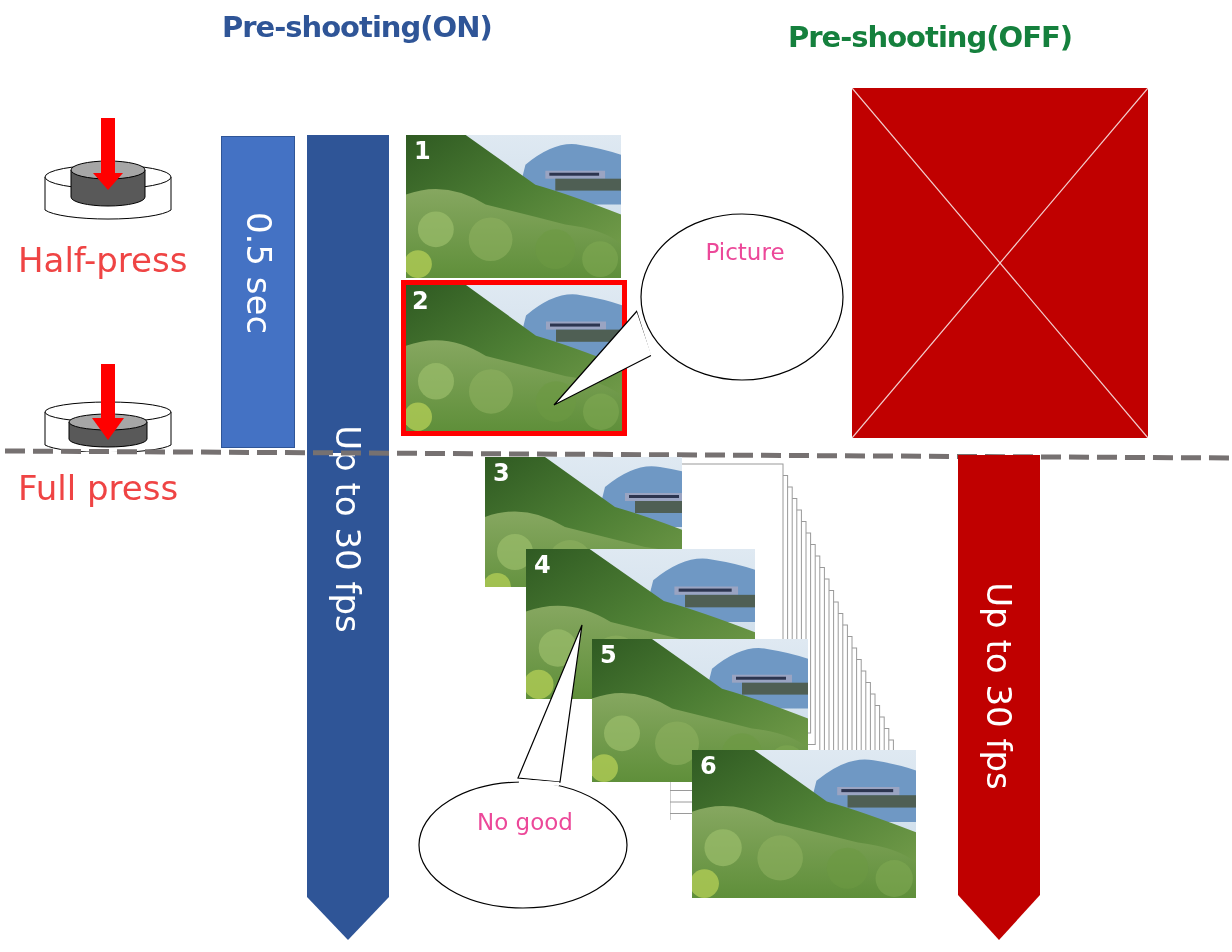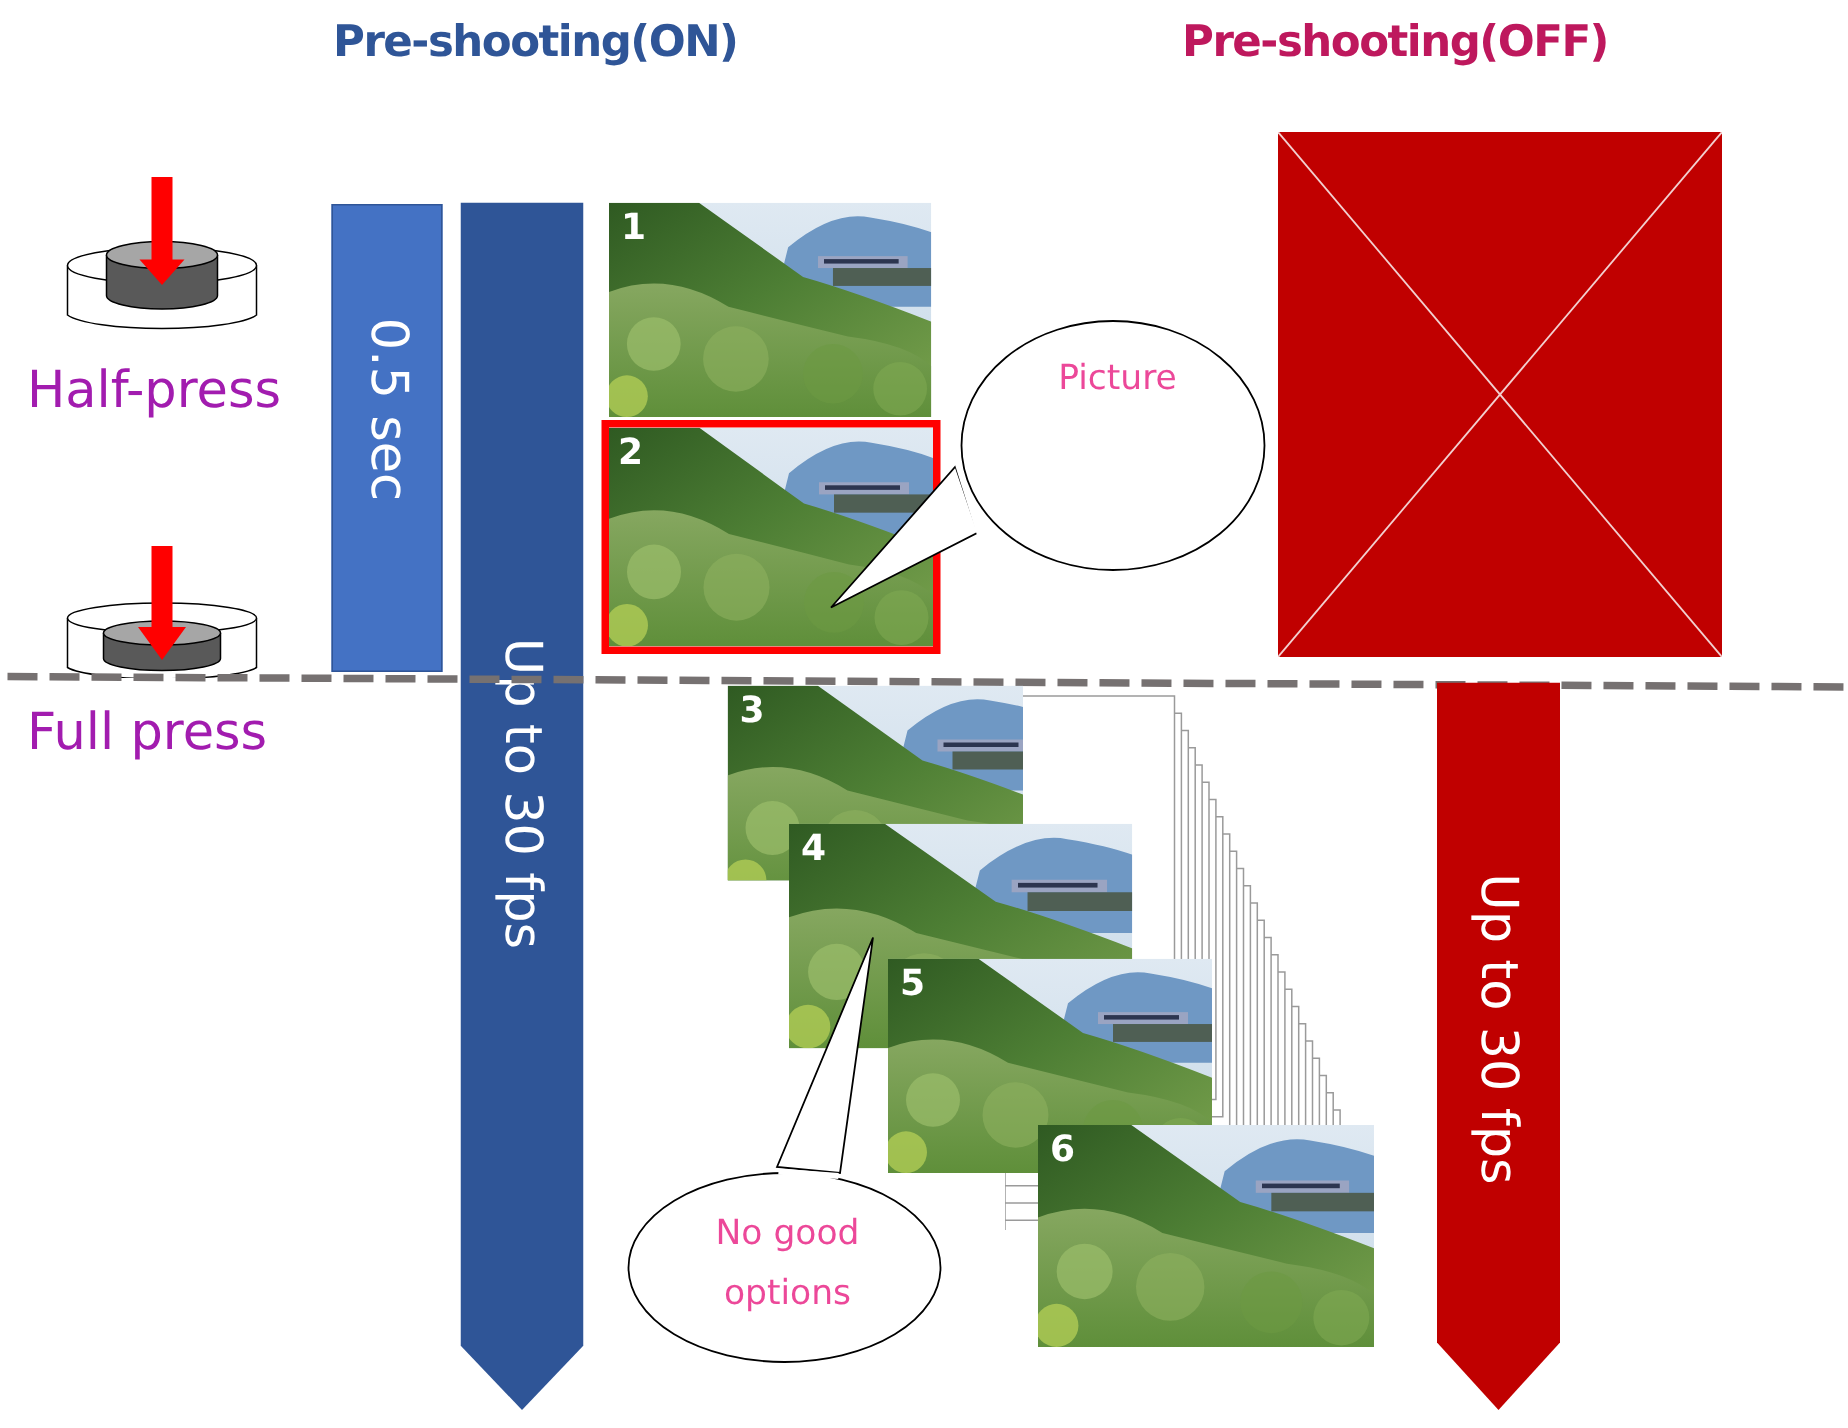--- a/index.html
+++ b/index.html
@@ -1,31 +1,31 @@
 <!DOCTYPE html>
 <html><head>
 <meta charset="utf-8">
 <style>
   html, body { margin: 0; padding: 0; background: #ffffff; }
   body { width: 1232px; height: 952px; position: relative; overflow: hidden;
          font-family: "DejaVu Sans", sans-serif; }
   .abs { position: absolute; }
   .title { font-size: 29px; font-weight: bold; letter-spacing: -1px; white-space: nowrap; }
-  .label { font-size: 34px; color: #a21caf; white-space: nowrap; }
+  .label { font-size: 34px; color: #ef4444; white-space: nowrap; }
   .vtext { position: absolute; white-space: nowrap; color: #fff; transform-origin: center center; transform: rotate(90deg); }
   .photo { position: absolute; overflow: hidden; }
   .photo svg { display: block; }
   .num { position: absolute; left: 8px; top: 2px; color: #fff; font-weight: bold; font-size: 24px; font-family: "DejaVu Sans", sans-serif; }
   .bubble-text { position: absolute; text-align: center; font-size: 23px; line-height: 40px; color: #ec4899; }
 </style>
 </head>
 <body>
 
 <div class="abs title" style="left:222px; top:10px; color:#2F5597;">Pre-shooting(ON)</div>
-<div class="abs title" style="left:788px; top:10px; color:#be185d;">Pre-shooting(OFF)</div>
+<div class="abs title" style="left:788px; top:20px; color:#15803d;">Pre-shooting(OFF)</div>
 
 <svg width="0" height="0" style="position:absolute">
   <defs>
     <linearGradient id="sky" x1="0" y1="0" x2="0" y2="1">
       <stop offset="0" stop-color="#dfe9f2"></stop>
       <stop offset="1" stop-color="#c7d9e8"></stop>
     </linearGradient>
     <linearGradient id="forest" x1="0" y1="0" x2="1" y2="1">
       <stop offset="0" stop-color="#2f5a22"></stop>
       <stop offset="0.45" stop-color="#4d7e34"></stop>
@@ -164,21 +164,20 @@
   <div class="num">6</div>
 </div>
 
 <svg class="abs" style="left:415px; top:620px;" width="220" height="290" viewBox="0 0 220 290">
   <ellipse cx="108" cy="225" rx="104" ry="63" fill="#fff" stroke="#000" stroke-width="1.2"></ellipse>
   <polygon points="103,158 167,5 145,162" fill="#fff" stroke="#000" stroke-width="1.2"></polygon>
   <path d="M104 161 L144 164" stroke="#fff" stroke-width="4"></path>
 </svg>
 <div class="bubble-text" style="left:430px; top:802px; width:190px;">
   <div>No good</div>
-  <div>options</div>
 </div>
 
 <svg class="abs" style="left:852px; top:88px;" width="296" height="350" viewBox="0 0 296 350">
   <rect width="296" height="350" fill="#C00000"></rect>
   <line x1="0" y1="0" x2="296" y2="350" stroke="#f2d0d0" stroke-width="1.2"></line>
   <line x1="296" y1="0" x2="0" y2="350" stroke="#f2d0d0" stroke-width="1.2"></line>
 </svg>
 
 <svg class="abs" style="left:958px; top:455px;" width="82" height="486" viewBox="0 0 82 486">
   <polygon points="0,0 82,0 82,440 41,485 0,440" fill="#C00000"></polygon>

